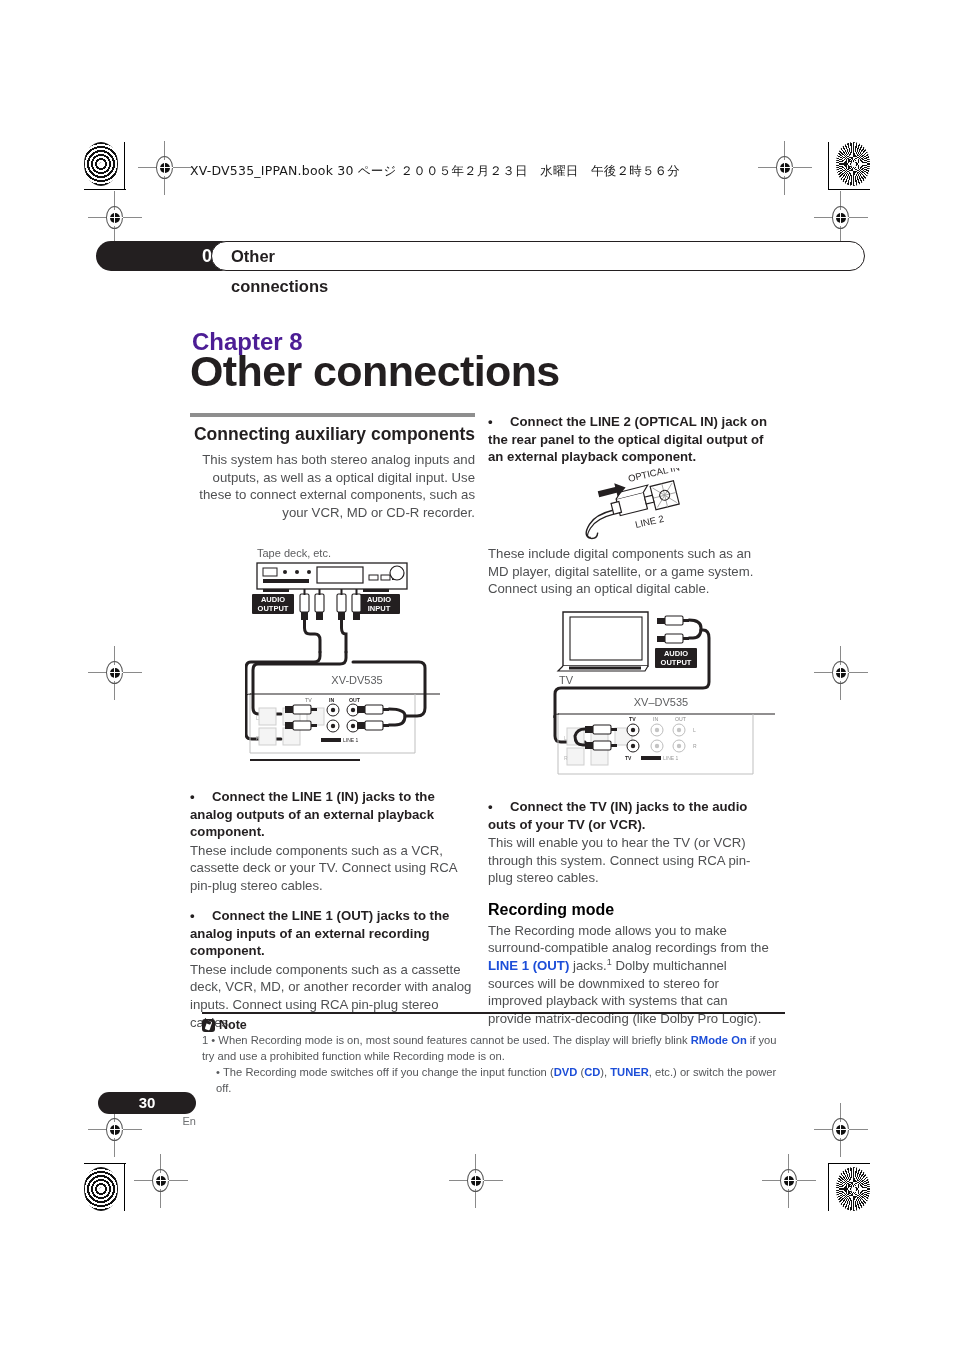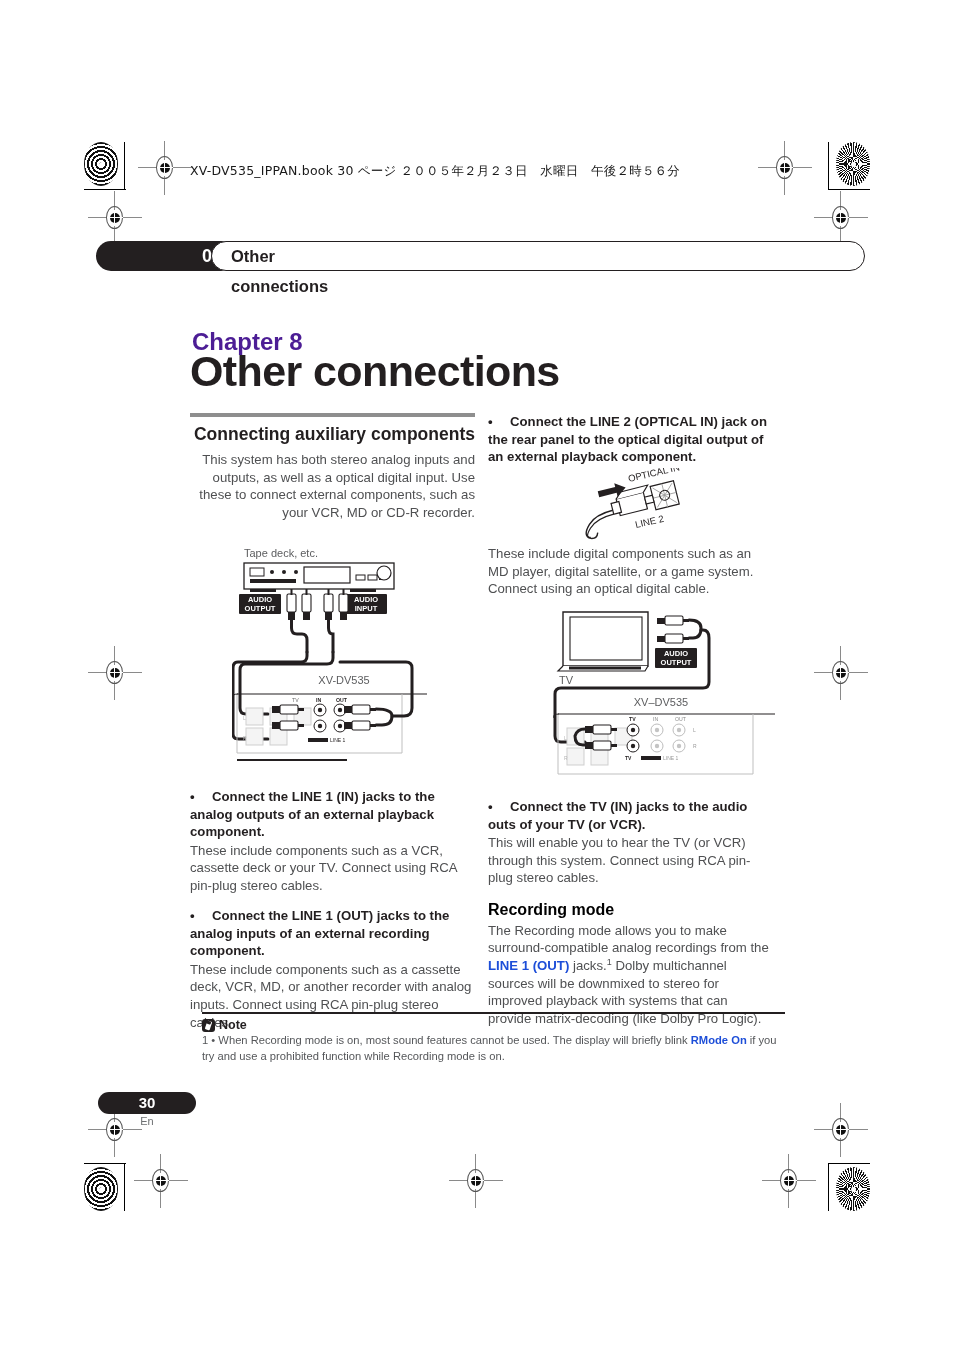--- a/index.html
+++ b/index.html
@@ -76,21 +76,21 @@
                    background:#fff;border-radius:1px;transform:rotate(18deg);}
   .noteicon::before{content:"";position:absolute;left:3.5px;top:2px;width:5px;height:3px;
                     background:#231f20;border-radius:1px;transform:rotate(18deg);z-index:2;}
   .notetitle{font-size:12.5px;font-weight:bold;color:#231f20;}
   .noteline{font-size:11.2px;line-height:1.42;color:#55575a;margin:0;}
   .noteline.ind{padding-left:14px;}
 
   
   .pagenum{position:absolute;left:98px;top:1092px;width:98px;height:22px;border-radius:11px;background:#231f20;}
   .pagenum span{display:block;width:100%;height:18px;line-height:22px;text-align:center;color:#fff;font-weight:bold;font-size:15px;}
-  .pagelang{position:absolute;left:98px;top:1115px;width:98px;text-align:center;font-size:11px;color:#6e7072;}
+  .pagelang{position:absolute;left:98px;top:1115px;width:98px;text-align:right;font-size:11px;color:#6e7072;}
 </style>
 </head>
 <body>
 
 <div class="page">
 
   <div class="target rings" style="left:84px;top:142px;">
       <i class="ctr"></i>
     </div>
   <div class="target" style="left:836px;top:142px;">
@@ -220,21 +220,21 @@
 
   <div class="chapnum">Chapter 8</div>
   <div class="chaptitle">Other connections</div>
 
   <div class="colL">
     <div class="h2rule"></div>
     <h2 class="sec">Connecting auxiliary components</h2>
     <p class="body">This system has both stereo analog inputs and outputs, as well as a optical digital input. Use these to connect external components, such as your VCR, MD or CD-R recorder.</p>
   </div>
 
-  <div class="diagram" style="left:232px;top:548px;width:225px;height:235px;">
+  <div class="diagram" style="left:245px;top:548px;width:225px;height:235px;">
     <svg width="225" height="235" viewBox="0 0 225 235">
       <text class="dlabel" x="12" y="9">Tape deck, etc.</text>
 
       <rect x="12" y="15" width="150" height="26" fill="#fff" stroke="#231f20" stroke-width="1.3"></rect>
       <rect x="18" y="20" width="14" height="8" fill="#fff" stroke="#231f20" stroke-width="1"></rect>
       <circle cx="40" cy="24" r="2" fill="#231f20"></circle>
         <circle cx="52" cy="24" r="2" fill="#231f20"></circle>
         <circle cx="64" cy="24" r="2" fill="#231f20"></circle>
       <rect x="18" y="31" width="46" height="4" fill="#231f20"></rect>
       <rect x="72" y="19" width="46" height="16" fill="#fff" stroke="#231f20" stroke-width="1.2"></rect>
@@ -461,20 +461,21 @@
     <p class="body"><span>The Recording mode allows you to make surround-compatible analog recordings from the </span><b class="ib">LINE 1 (OUT)</b><span> jacks.</span><sup>1</sup><span> Dolby multichannel sources will be downmixed to stereo for improved playback with systems that can provide matrix-decoding (like Dolby Pro Logic).</span></p>
   </div>
 
   <div class="notewrap">
     <div class="toprule"></div>
     <div class="noteheader">
       <span class="noteicon"></span>
       <span class="notetitle">Note</span>
     </div>
     <p class="noteline"><span>1</span><span> • When Recording mode is on, most sound features cannot be used. The display will briefly blink </span><b class="ib">RMode On</b><span> if you try and use a prohibited function while Recording mode is on.</span></p>
+    <p class="noteline ind"><span>•</span>&nbsp;<span>The Recording mode switches off if you change the input function (</span><b class="ib">DVD</b><span> (</span><b class="ib">CD</b><span>), </span><b class="ib">TUNER</b><span>, etc.) or switch the power off.</span></p>
   </div>
 
   <div class="pagenum">
       <span>30</span>
     </div>
   <div class="pagelang">En</div>
 
 </div>
 
 </body></html>

